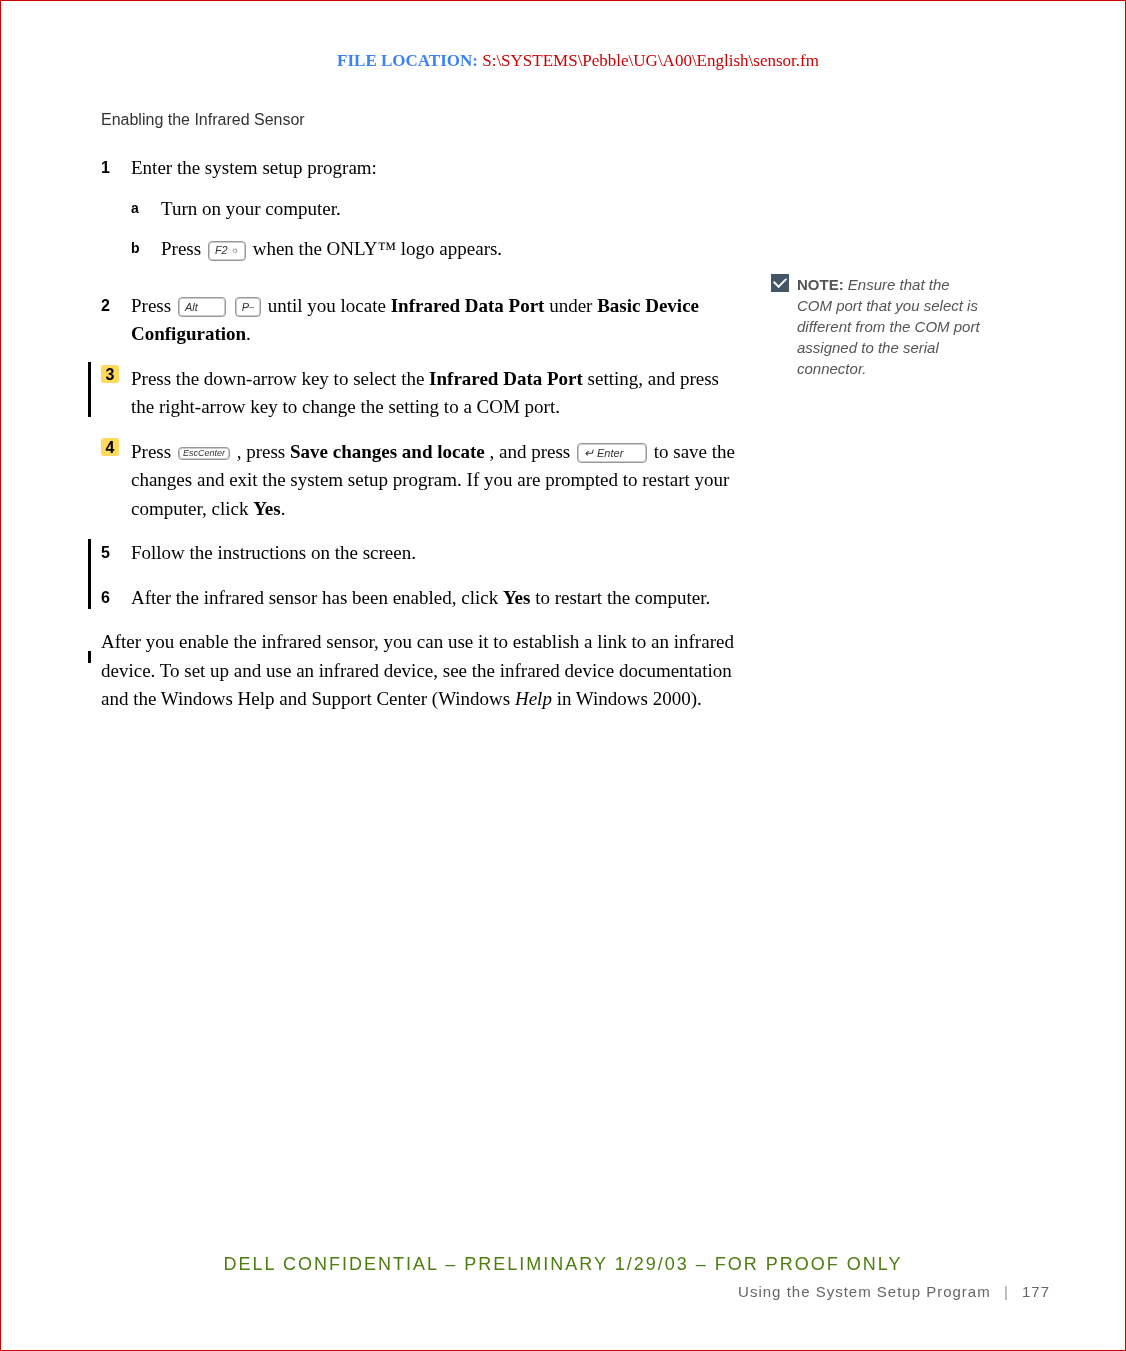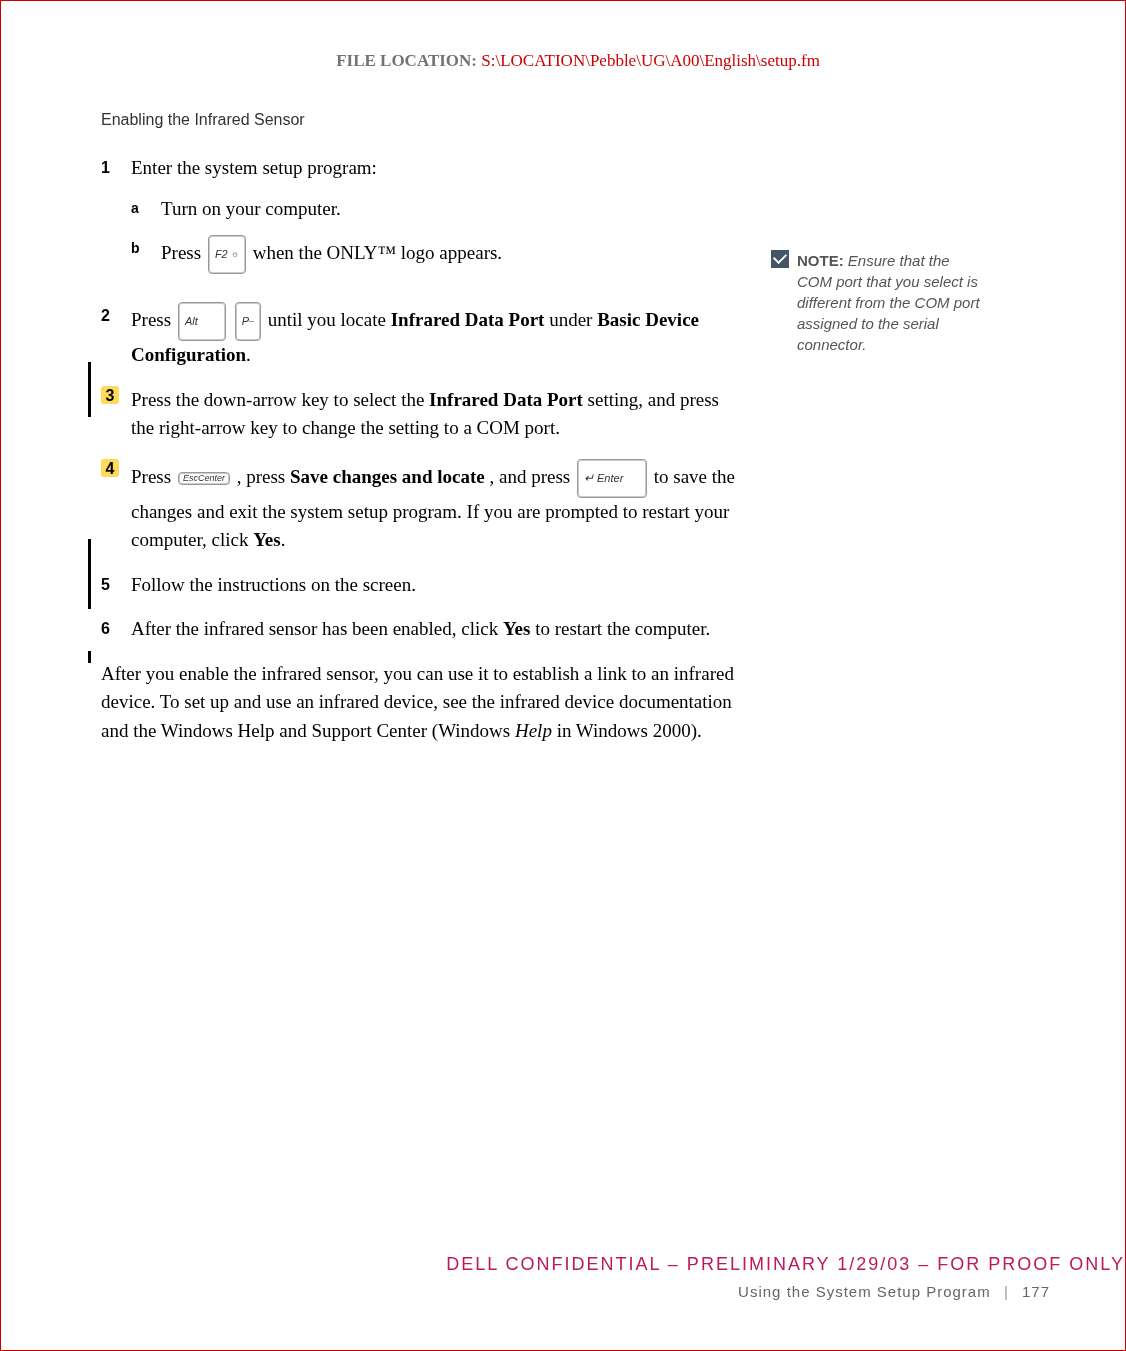--- a/index.html
+++ b/index.html
@@ -19,21 +19,21 @@
       padding: 50px 70px 50px 100px;
       height: 100%;
       position: relative;
     }
     .header-location {
       text-align: center;
       margin-bottom: 40px;
       font-size: 17px;
     }
     .header-label {
-      color: #737373;
+      color: #3b82f6;
       font-weight: bold;
     }
     .header-path {
       color: #c00;
     }
     .section-title {
       font-family: Arial, sans-serif;
       font-size: 16px;
       color: #333;
       margin-bottom: 25px;
@@ -42,21 +42,21 @@
     .content-wrap {
       display: flex;
       gap: 30px;
     }
     .main-content {
       flex: 1;
       max-width: 640px;
     }
     .sidebar {
       width: 210px;
-      margin-top: 96px;
+      margin-top: 120px;
     }
     .step-list {
       list-style: none;
     }
     .step-item {
       margin-bottom: 16px;
       display: flex;
       align-items: flex-start;
       font-size: 19px;
       line-height: 1.5;
@@ -107,21 +107,21 @@
       align-items: center;
       justify-content: flex-start;
       border: 1px solid #999;
       border-radius: 4px;
       padding: 2px 6px;
       font-family: Arial, sans-serif;
       font-size: 11px;
       font-style: italic;
       color: #333;
       background: #fff;
-      height: 39px;
+      height: 20px;
       vertical-align: middle;
       margin: 0 2px;
       box-shadow: inset 0 0 0 1px #ccc;
     }
     .key.wide {
       width: 48px;
     }
     .key.enter {
       width: 70px;
     }
@@ -186,22 +186,22 @@
       background: #000;
     }
     .cb1 { top: 361px; height: 55px; }
     .cb2 { top: 538px; height: 70px; }
     .cb3 { top: 650px; height: 12px; }
     .footer-conf {
       position: absolute;
       bottom: 75px;
       left: 0;
       right: 0;
-      text-align: right;
-      color: #be185d;
+      text-align: center;
+      color: #4d7c0f;
       font-family: Arial, sans-serif;
       font-size: 18px;
       letter-spacing: 2px;
     }
     .footer-page {
       position: absolute;
       bottom: 50px;
       right: 75px;
       font-family: Arial, sans-serif;
       font-size: 15px;
@@ -219,21 +219,21 @@
       font-size: 12px;
       margin-right: 3px;
     }
   </style>
 </head>
 <body>
 
 <div class="page">
 
   <div class="header-location">
-    <span class="header-label">FILE LOCATION:</span><span class="header-path">  S:\LOCATION\Pebble\UG\A00\English\setup.fm</span>
+    <span class="header-label">FILE LOCATION:</span><span class="header-path">  S:\SYSTEMS\Pebble\UG\A00\English\sensor.fm</span>
   </div>
 
   <h2 class="section-title">Enabling the Infrared Sensor</h2>
 
   <div class="content-wrap">
     <div class="main-content">
       <ol class="step-list">
 
         <li class="step-item">
           <span class="step-num">1</span>

